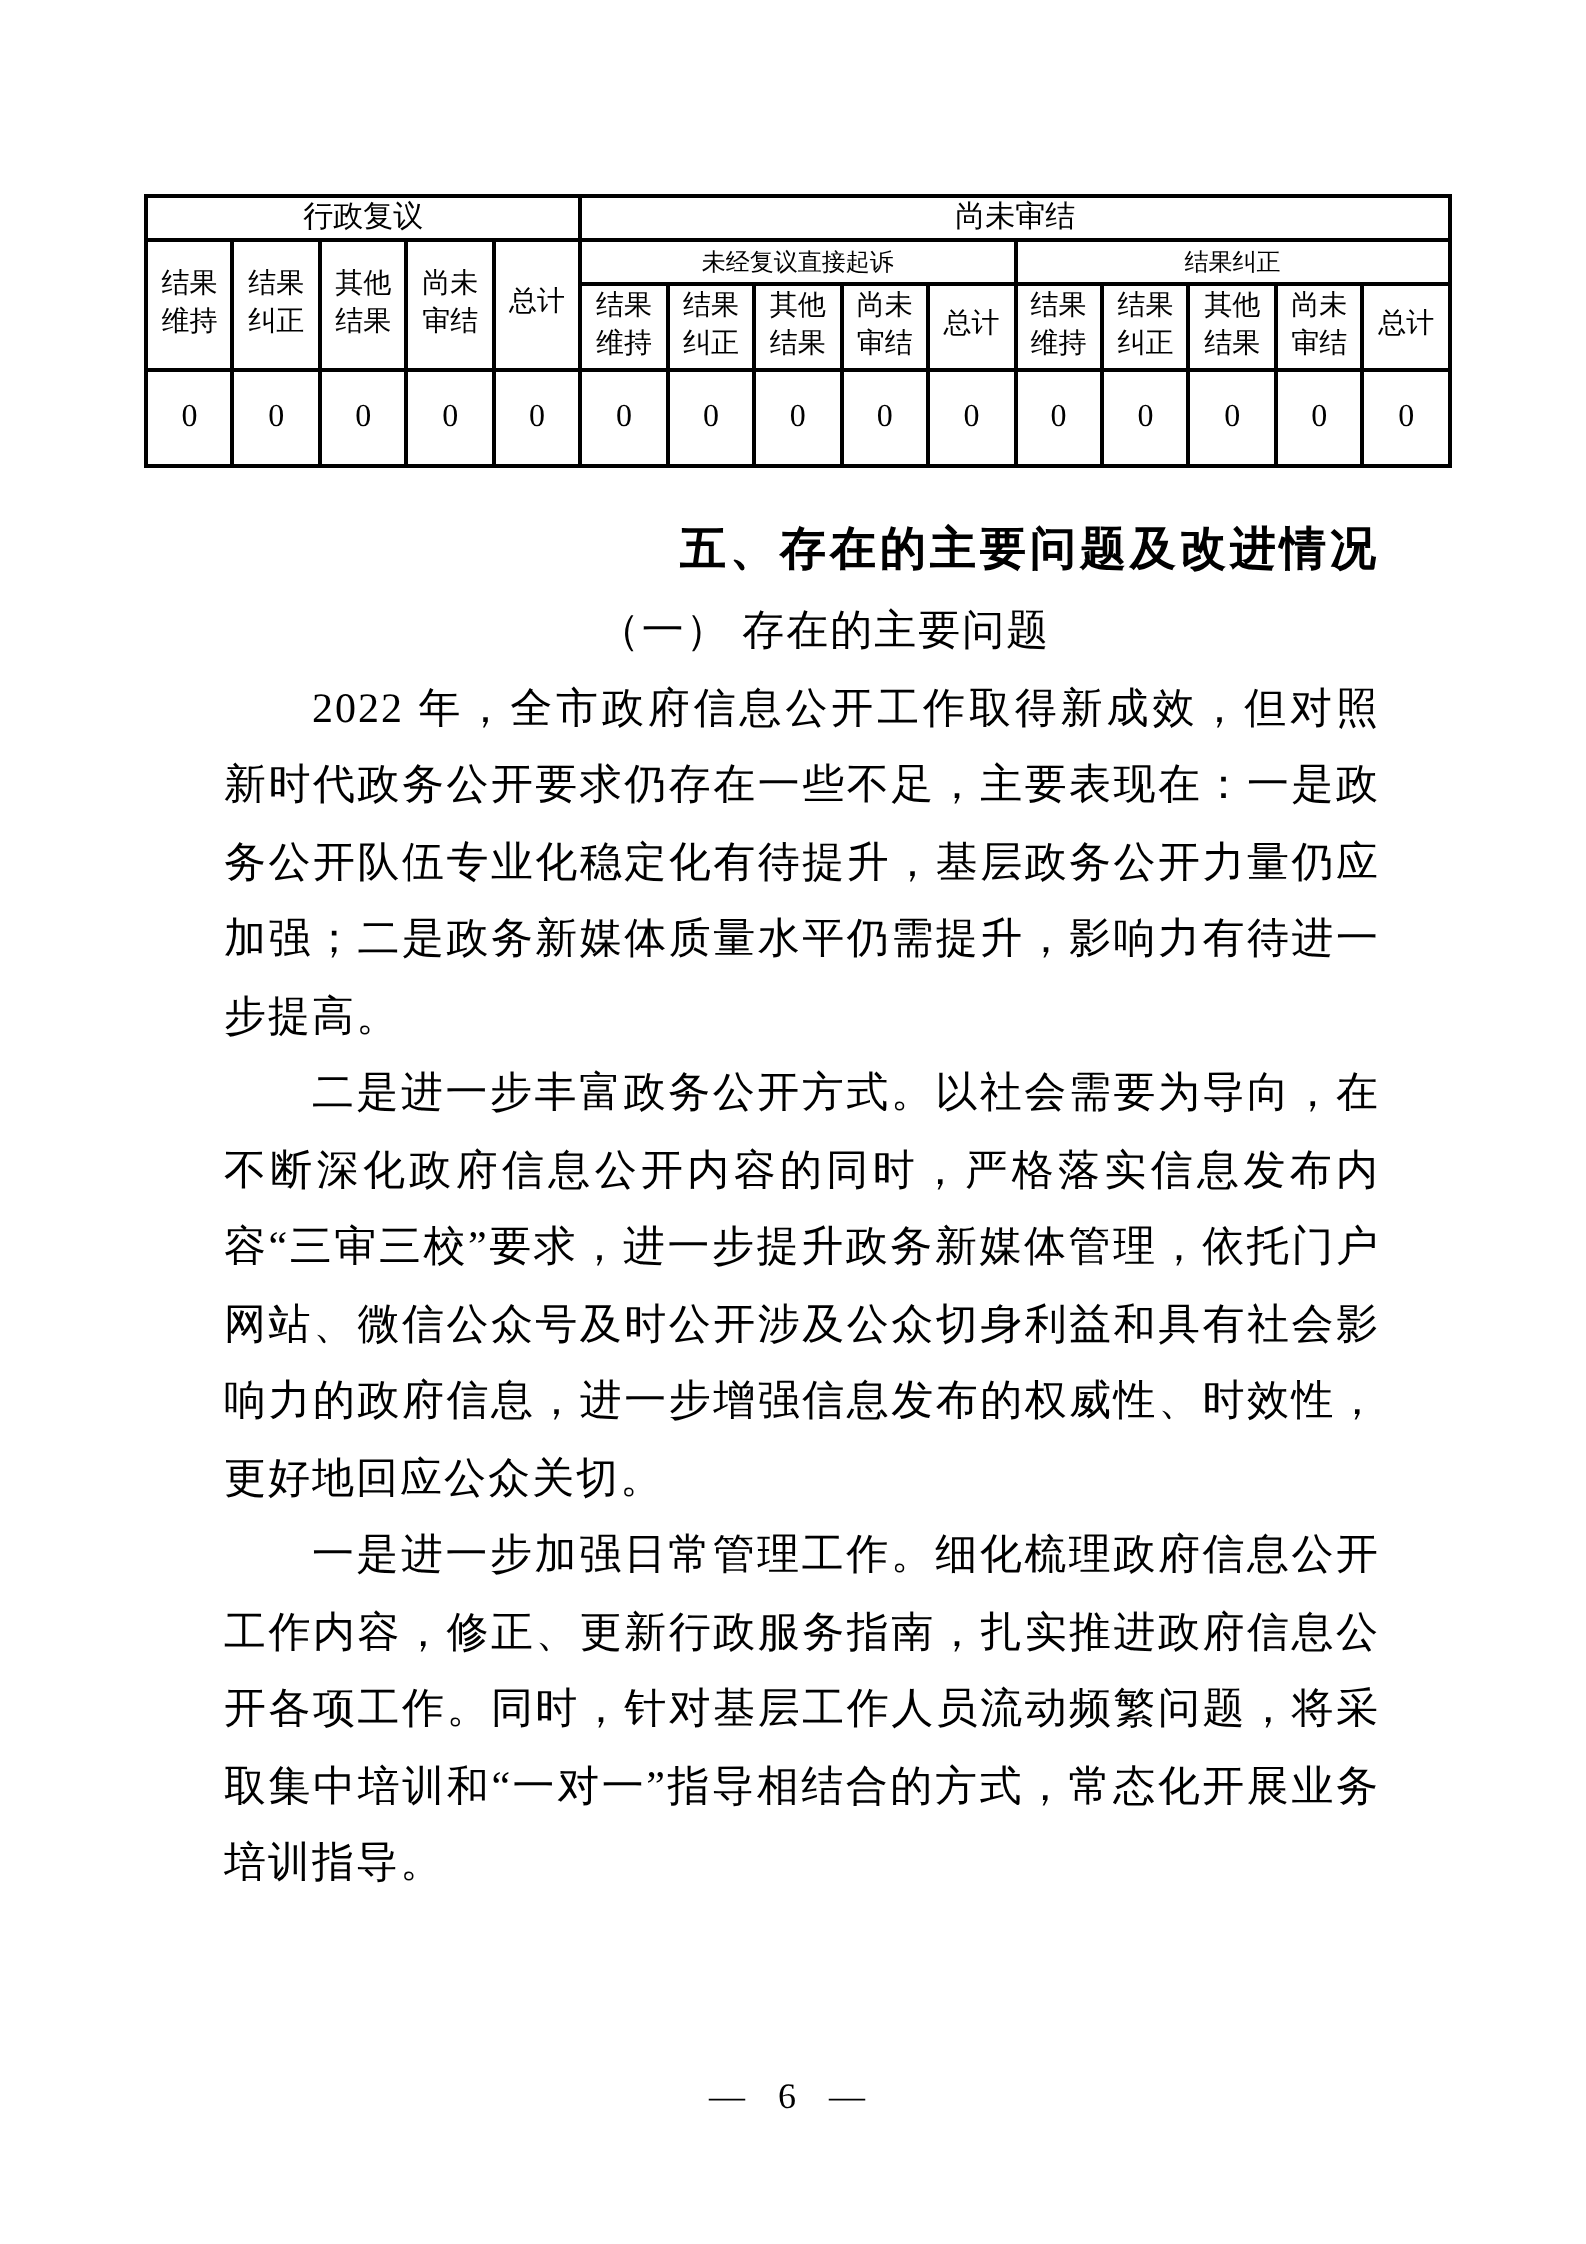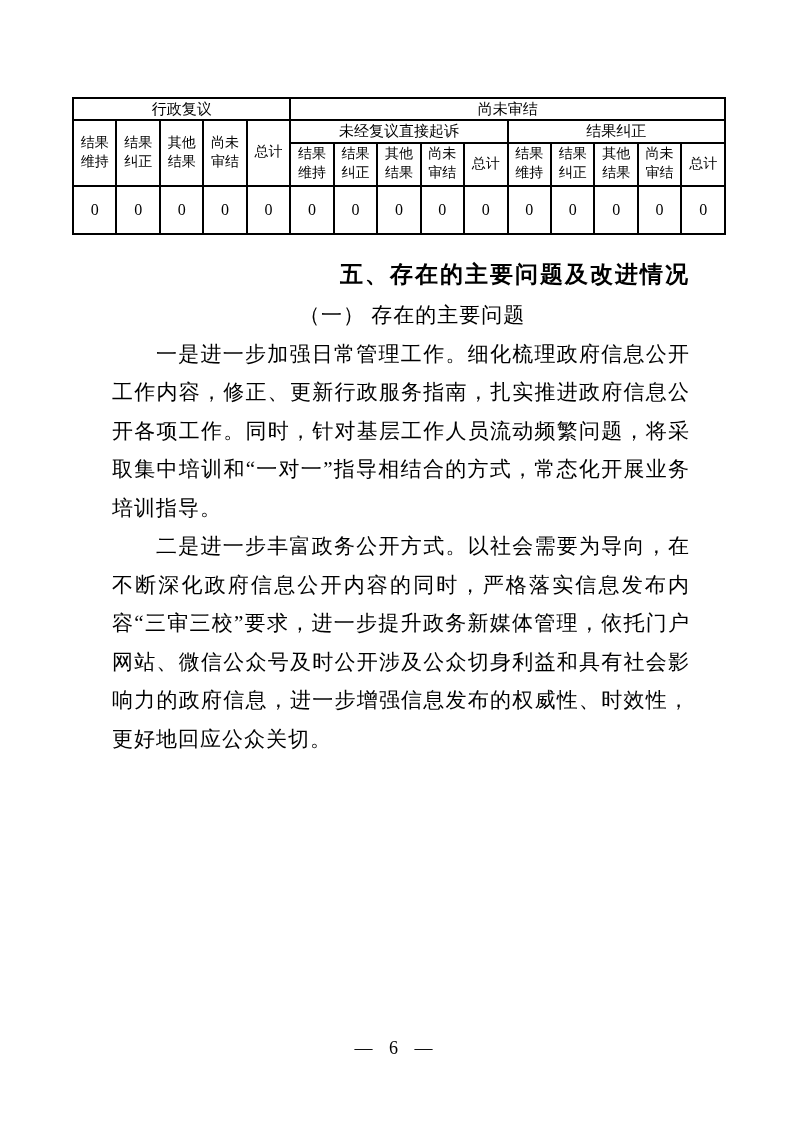--- a/index.html
+++ b/index.html
@@ -30,21 +30,21 @@
     border: 2px solid #000;
     text-align: center;
     vertical-align: middle;
     padding: 0;
     font-size: 14px;
     line-height: 1.35;
     word-break: break-all;
     font-family: "Liberation Serif", serif;
   }
   table.stats tr.r1 td { height: 19px; font-size: 15px; }
-  table.stats tr.r2 td.group { height: 20px; font-size: 15px; }
+  table.stats tr.r2 td.group { height: 20px; font-size: 12px; }
   table.stats tr.r2 td.span2 { padding: 0 2px; }
   table.stats tr.r3 td { height: 41px; padding: 0 2px; }
   table.stats tr.r4 td { height: 46px; font-size: 16px; }
 
   
   .textblock {
     position: absolute;
     left: 112px;
     top: 252px;
     width: 578px;
@@ -150,19 +150,20 @@
       <td>0</td>
       <td>0</td>
       <td>0</td>
     </tr>
   </tbody>
     </table>
 
   <div class="textblock">
     <h1>五、存在的主要问题及改进情况</h1>
     <p class="subhead">（一） 存在的主要问题</p>
+    <p class="body">2022 年，全市政府信息公开工作取得新成效，但对照新时代政务公开要求仍存在一些不足，主要表现在：一是政务公开队伍专业化稳定化有待提升，基层政务公开力量仍应加强；二是政务新媒体质量水平仍需提升，影响力有待进一步提高。</p>
+    <p class="body">二是进一步丰富政务公开方式。以社会需要为导向，在不断深化政府信息公开内容的同时，严格落实信息发布内容“三审三校”要求，进一步提升政务新媒体管理，依托门户网站、微信公众号及时公开涉及公众切身利益和具有社会影响力的政府信息，进一步增强信息发布的权威性、时效性，更好地回应公众关切。</p>
     <p class="body">一是进一步加强日常管理工作。细化梳理政府信息公开工作内容，修正、更新行政服务指南，扎实推进政府信息公开各项工作。同时，针对基层工作人员流动频繁问题，将采取集中培训和“一对一”指导相结合的方式，常态化开展业务培训指导。</p>
-    <p class="body">二是进一步丰富政务公开方式。以社会需要为导向，在不断深化政府信息公开内容的同时，严格落实信息发布内容“三审三校”要求，进一步提升政务新媒体管理，依托门户网站、微信公众号及时公开涉及公众切身利益和具有社会影响力的政府信息，进一步增强信息发布的权威性、时效性，更好地回应公众关切。</p>
   </div>
 
   <div class="pagenum">— 6 —</div>
 
 </div>
 
 </body></html>

